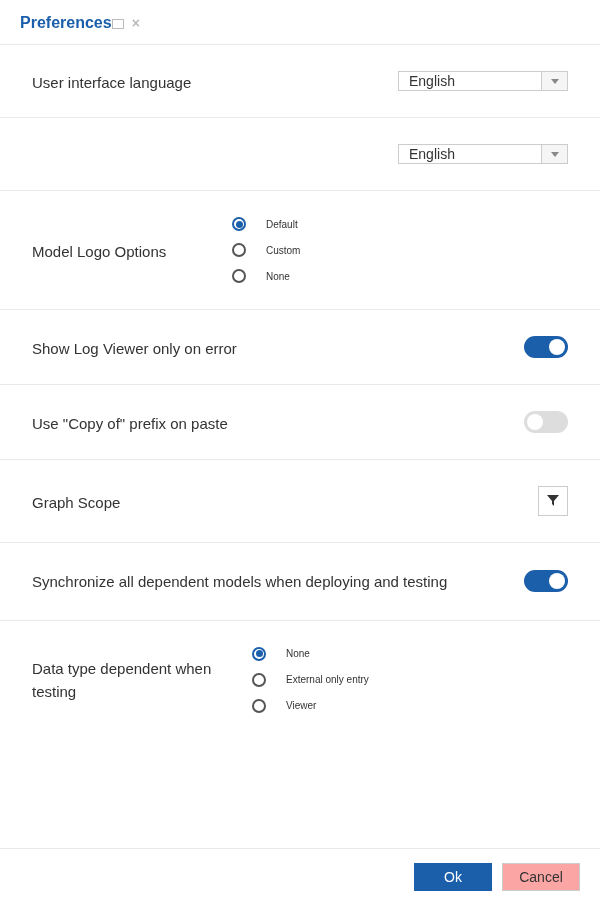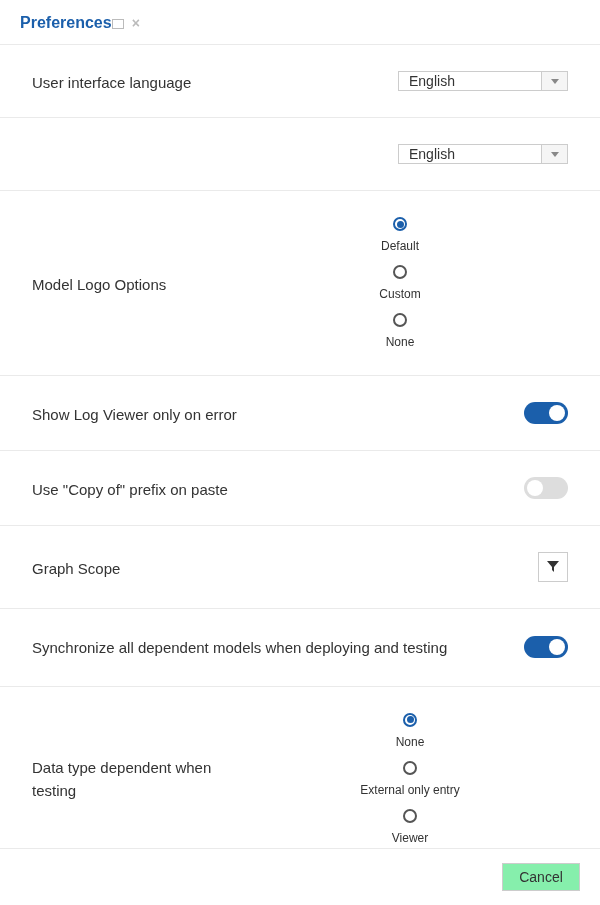--- a/index.html
+++ b/index.html
@@ -90,24 +90,23 @@
     }
     .caret-down {
       width: 0; height: 0;
       border-left: 4px solid transparent;
       border-right: 4px solid transparent;
       border-top: 5px solid #888;
     }
     .radio-row {
       display: flex;
       align-items: center;
-      gap: 8px;
-      font-size: 12px;
-      cursor: pointer;
-      flex-direction: column;
+      gap: 20px;
+      font-size: 10px;
+      cursor: pointer;
     }
     .radio {
       width: 14px; height: 14px;
       border: 2px solid #555;
       border-radius: 50%;
       display: inline-flex;
       align-items: center;
       justify-content: center;
       flex-shrink: 0;
     }
@@ -160,21 +159,21 @@
       padding: 14px 20px;
       border-top: 1px solid #eaeaea;
       display: flex;
       justify-content: flex-end;
       gap: 10px;
     }
     .btn {
       min-width: 78px;
       height: 28px;
       border: 1px solid #ccc;
-      background: #86efac;
+      background: #fca5a5;
       font-size: 14px;
       cursor: pointer;
       display: flex;
       align-items: center;
       justify-content: center;
     }
     .btn-primary {
       background: #1b5fab;
       border-color: #1b5fab;
       color: #fff;
@@ -276,14 +275,15 @@
       <span>External only entry</span>
     </div>
     <div class="radio-row">
       <span class="radio"></span>
       <span>Viewer</span>
     </div>
   </div>
 </div>
 
 <div class="footer">
+  <div class="btn btn-primary">Ok</div>
   <div class="btn">Cancel</div>
 </div>
 
 </body></html>

